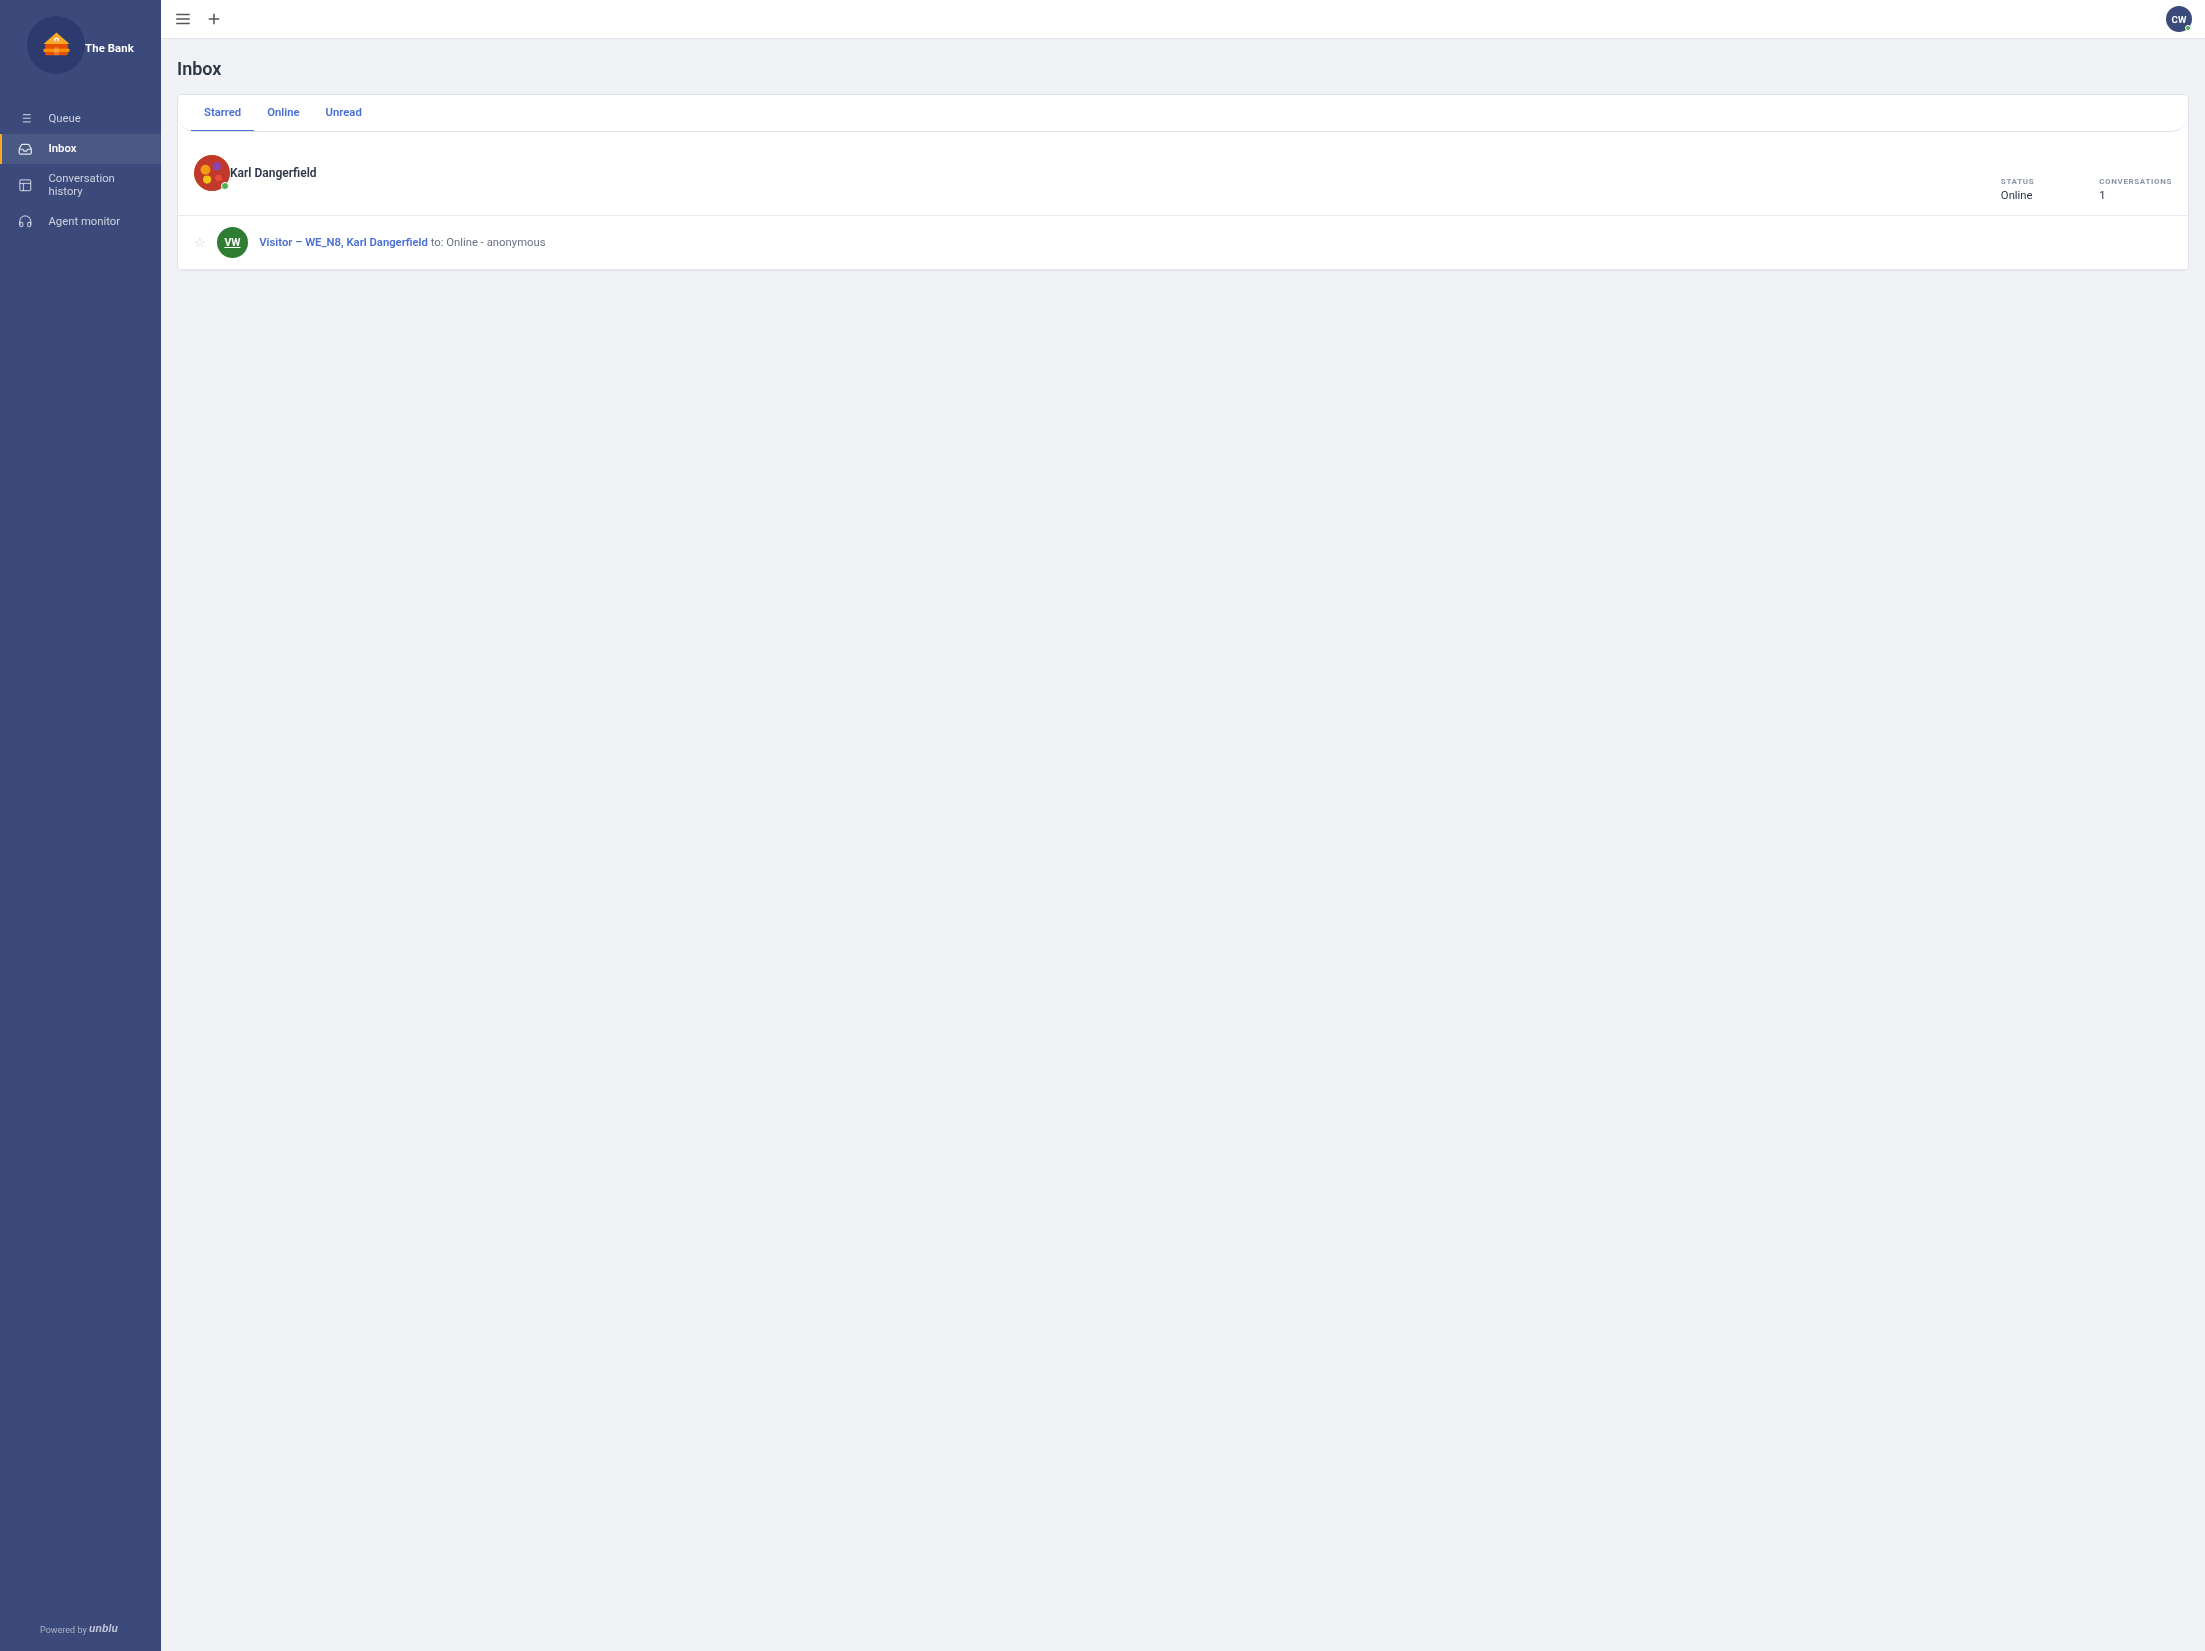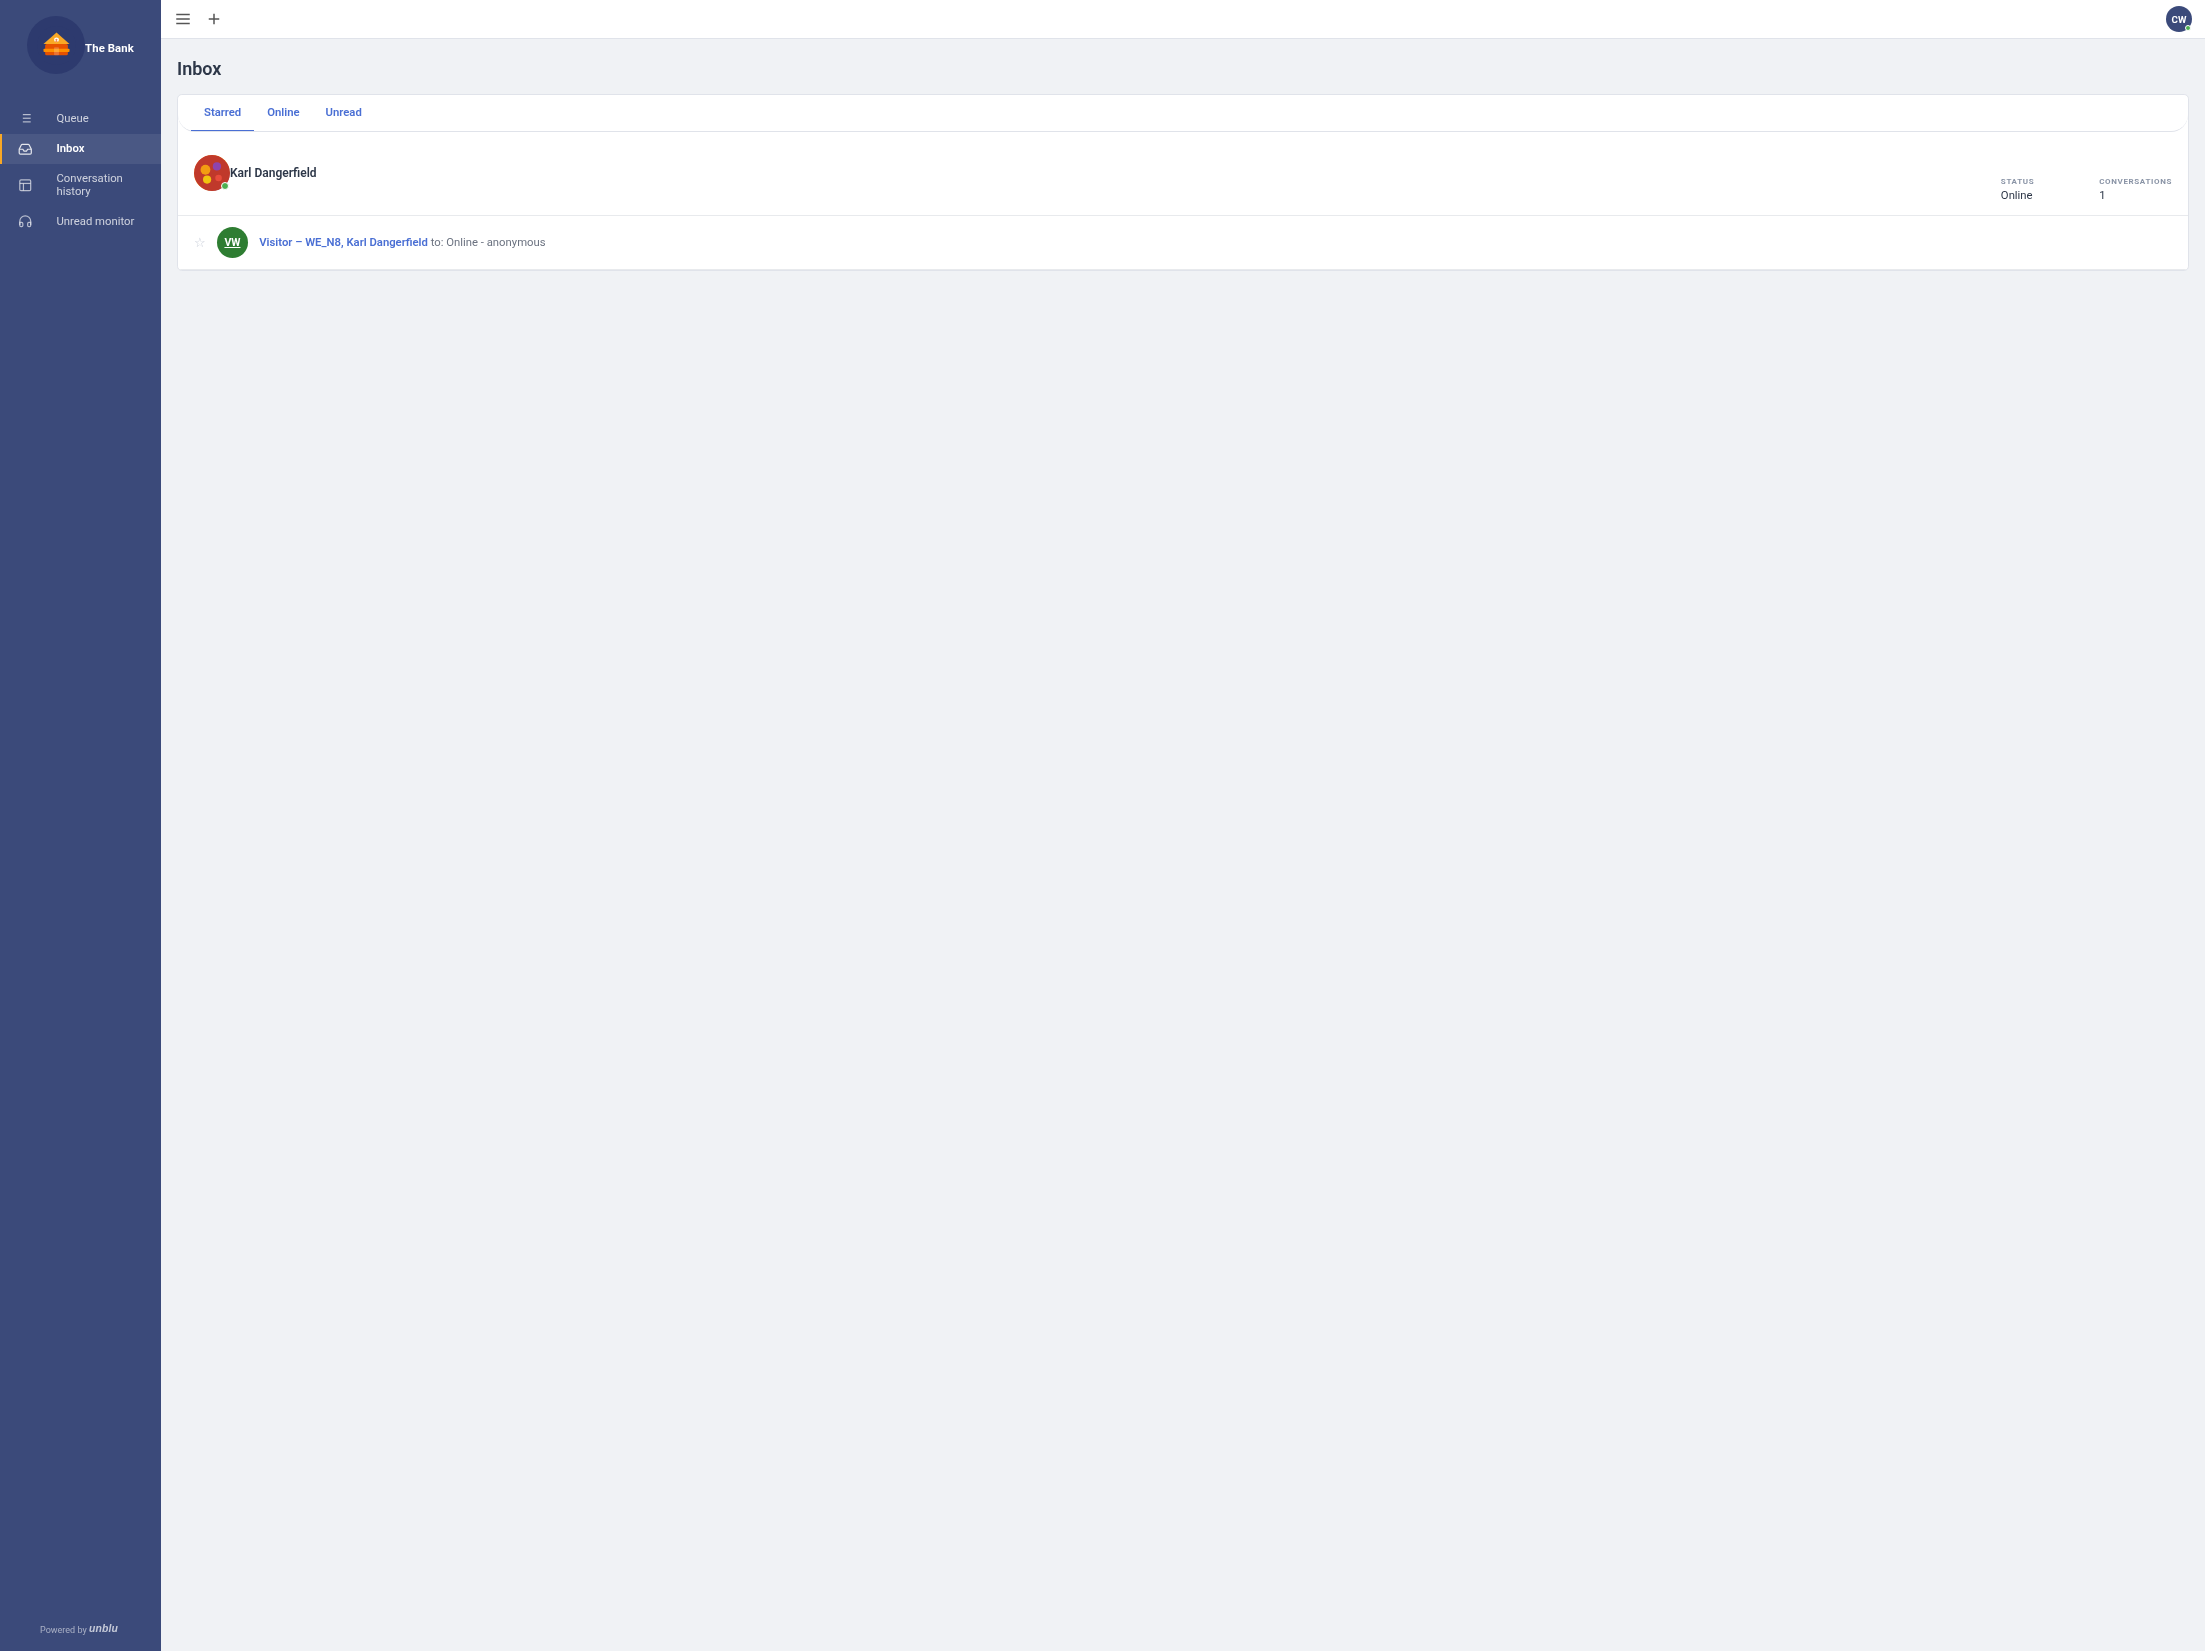--- a/index.html
+++ b/index.html
@@ -39,21 +39,21 @@
       color: #fff;
       letter-spacing: 0.01em;
     }
     .sidebar-nav {
       width: 100%;
       flex: 1;
     }
     .nav-item {
       display: flex;
       align-items: center;
-      gap: 24px;
+      gap: 16px;
       padding: 8px 16px;
       font-size: 11.3px;
       color: rgba(255,255,255,0.75);
       cursor: pointer;
       border-left: 2.4px solid transparent;
       transition: background 0.15s;
     }
     .nav-item.active {
       color: #fff;
       font-weight: 600;
@@ -286,21 +286,21 @@
         <line x1="9" y1="21" x2="9" y2="9"></line>
       </svg>
       <span>Conversation history</span>
     </div>
     <div class="nav-item">
       <svg viewBox="0 0 24 24" fill="none" stroke="currentColor" stroke-width="2">
         <path d="M3 18v-6a9 9 0 0118 0v6"></path>
         <path d="M21 19a2 2 0 01-2 2h-1a2 2 0 01-2-2v-3a2 2 0 012-2h3z"></path>
         <path d="M3 19a2 2 0 002 2h1a2 2 0 002-2v-3a2 2 0 00-2-2H3z"></path>
       </svg>
-      <span>Unread monitor</span>
+      <span>Agent monitor</span>
     </div>
   </nav>
 
   <div class="sidebar-footer">
     <span>Powered by</span>
     <span class="unblu-logo-text">
       <svg width="32" height="11.3" viewBox="0 0 40 14" fill="none" xmlns="http://www.w3.org/2000/svg" style="font-size:11px">
         <text x="0" y="12" font-size="13" fill="rgba(255,255,255,0.7)" font-style="italic" font-weight="600" font-family="sans-serif">unblu</text>
       </svg>
     </span>

